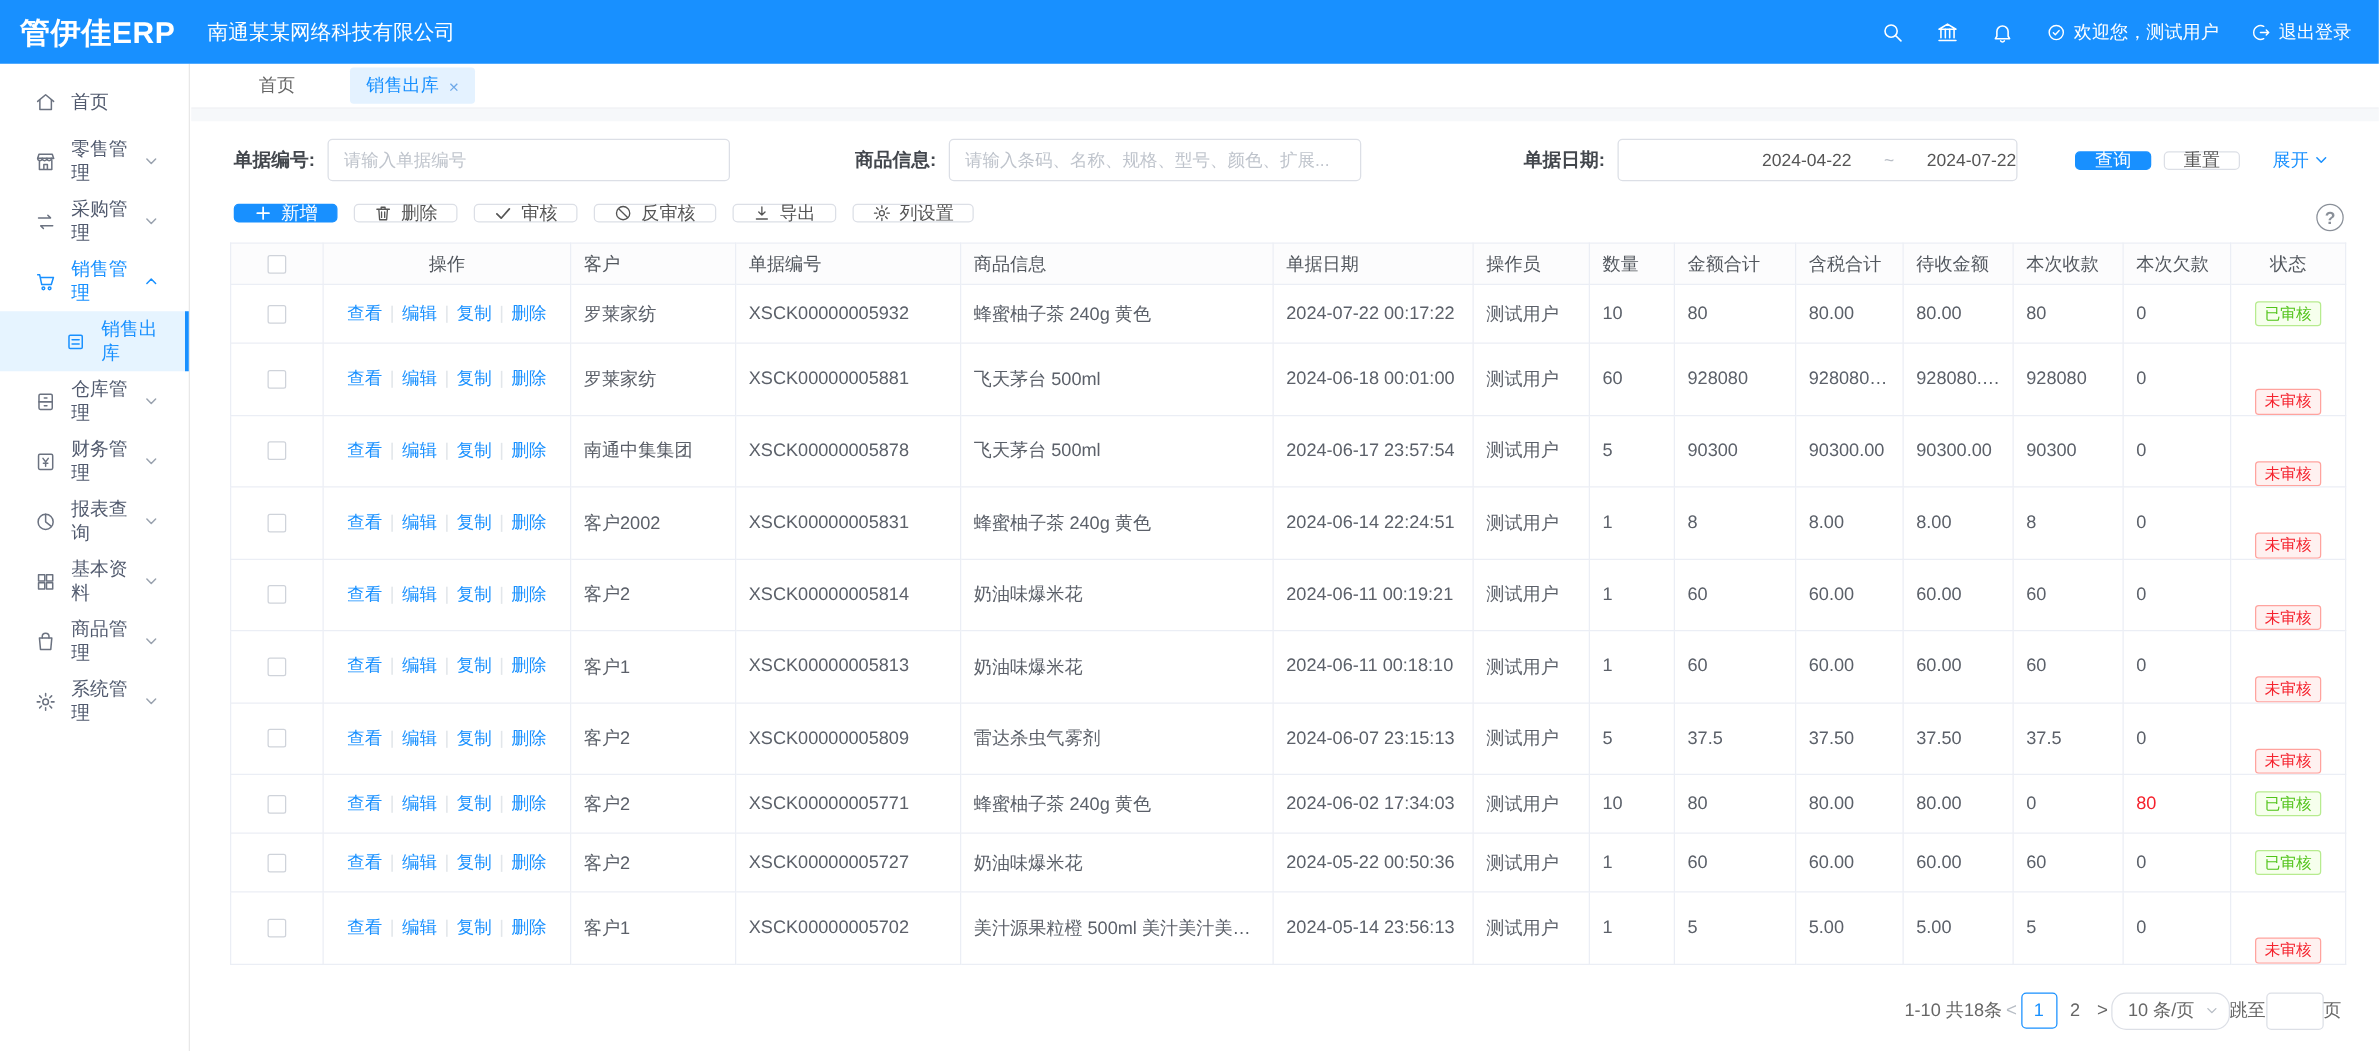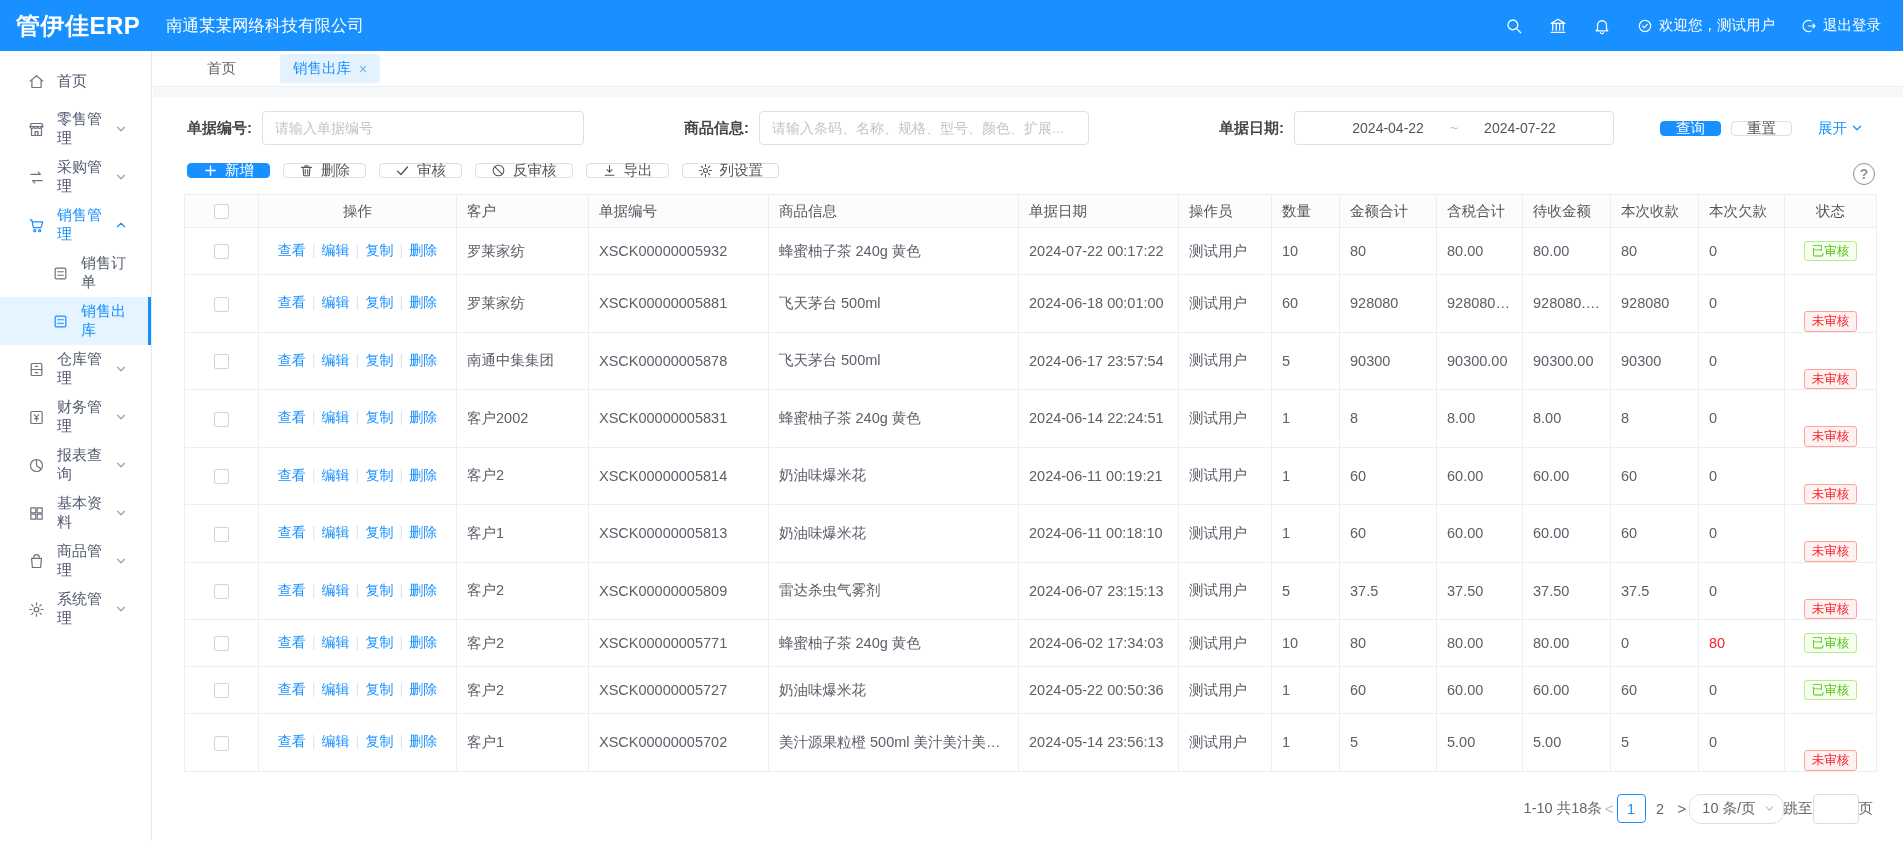--- a/index.html
+++ b/index.html
@@ -40,21 +40,21 @@
 
   
   .filters { display:flex; align-items:center; padding:14px 26px 4px 34px; gap:10px; }
   .f-label { font-size:15px; font-weight:700; color:#43474d; white-space:nowrap; }
   .f-input { height:34px; border:1px solid #dcdfe6; border-radius:4px; padding:0 12px;
     font-size:14px; color:#333; outline:none; font-family:inherit; }
   .f-input::placeholder { color:#bfc4cc; }
   .inp-orderno { width:322px; margin-right:90px; }
   .inp-product { width:330px; margin-right:120px; }
   .datebox { width:320px; height:34px; border:1px solid #dcdfe6; border-radius:4px;
-    display:flex; align-items:center; justify-content:center; gap:26px; font-size:14px; color:#555; }
+    display:flex; align-items:center; justify-content:flex-end; gap:26px; font-size:14px; color:#555; }
   .btn { height:15px; border-radius:4px; border:1px solid #dcdfe6; background:#fff;
     font-size:14.5px; color:#555; padding:0 15px; cursor:pointer; font-family:inherit;
     display:inline-flex; align-items:center; gap:7px; }
   .btn-primary { background:#1890ff; border-color:#1890ff; color:#fff; }
   .btn-search { margin-left:36px; }
   .expand-link { color:#1890ff; font-size:14.5px; margin-left:16px; cursor:pointer;
     display:inline-flex; align-items:center; gap:4px; }
   .expand-link .ic { width:12px; height:12px; }
 
   
@@ -187,29 +187,20 @@
           <circle cx="9.5" cy="19.3" r="1.5"></circle>
           <circle cx="16.5" cy="19.3" r="1.5"></circle>
         </svg>
       </i>
     <span>销售管理</span>
     <i class="ic chev">
         <svg viewBox="0 0 24 24" fill="none" stroke="currentColor" stroke-width="1.7" stroke-linecap="round" stroke-linejoin="round">
           <path d="M5 15.5l7-7 7 7" stroke-width="2.4"></path>
         </svg>
       </i>
-  </div>
-  <div class="side-item side-sub">
-    <i class="ic">
-        <svg viewBox="0 0 24 24" fill="none" stroke="currentColor" stroke-width="1.7" stroke-linecap="round" stroke-linejoin="round">
-          <rect x="4.5" y="4.5" width="15" height="15" rx="1.5"></rect>
-          <path d="M8 9.5h8M8 14.5h8"></path>
-        </svg>
-      </i>
-    <span>销售订单</span>
   </div>
   <div class="side-item side-sub active">
     <i class="ic">
         <svg viewBox="0 0 24 24" fill="none" stroke="currentColor" stroke-width="1.7" stroke-linecap="round" stroke-linejoin="round">
           <rect x="4.5" y="4.5" width="15" height="15" rx="1.5"></rect>
           <path d="M8 9.5h8M8 14.5h8"></path>
         </svg>
       </i>
     <span>销售出库</span>
   </div>

